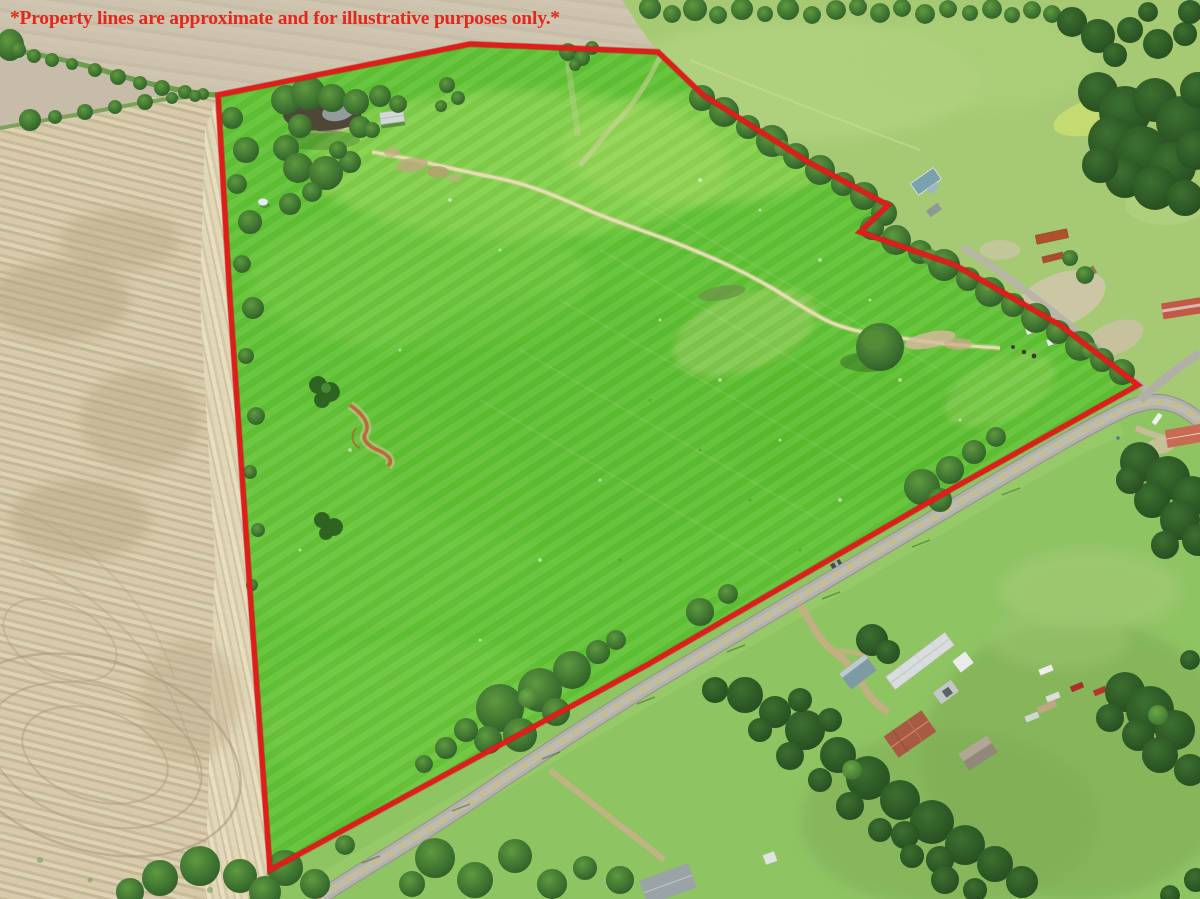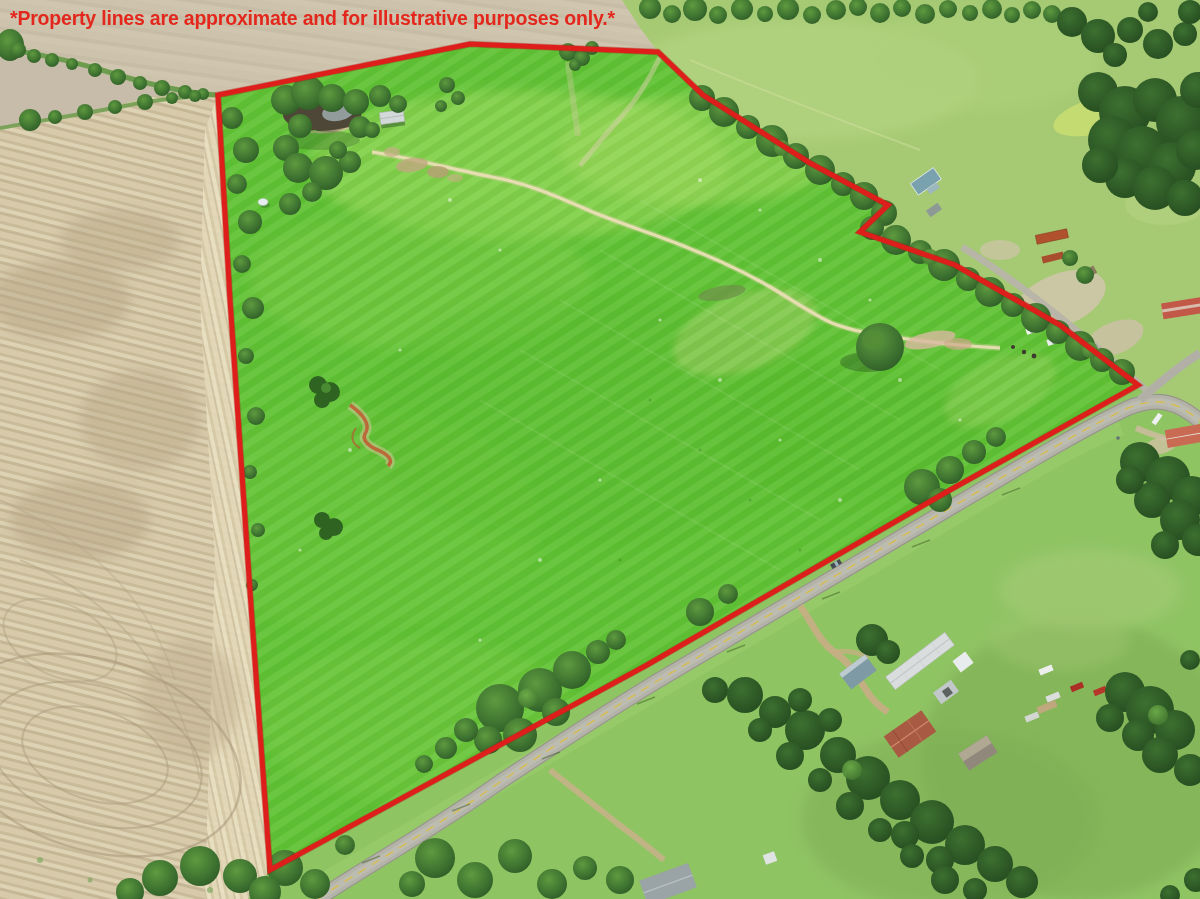--- a/index.html
+++ b/index.html
@@ -1,17 +1,17 @@
 <!DOCTYPE html>
 <html><head>
 <meta charset="utf-8">
 <style>
   html,body{margin:0;padding:0;background:#222;}
   .stage{position:relative;width:1200px;height:899px;overflow:hidden;background:#7cbf4e;
-         font-family:Liberation Sans, sans-serif;}
+         font-family:Liberation Serif, serif;}
   .stage svg{position:absolute;left:0;top:0;display:block;}
   .disclaimer{position:absolute;left:10px;top:7px;font-size:19.5px;font-weight:bold;
               letter-spacing:-0.2px;color:#e3271c;white-space:nowrap;}
 </style>
 </head>
 <body>
 
 <div class="stage">
 <svg width="1200" height="899" viewBox="0 0 1200 899" xmlns="http://www.w3.org/2000/svg">
 <defs>

